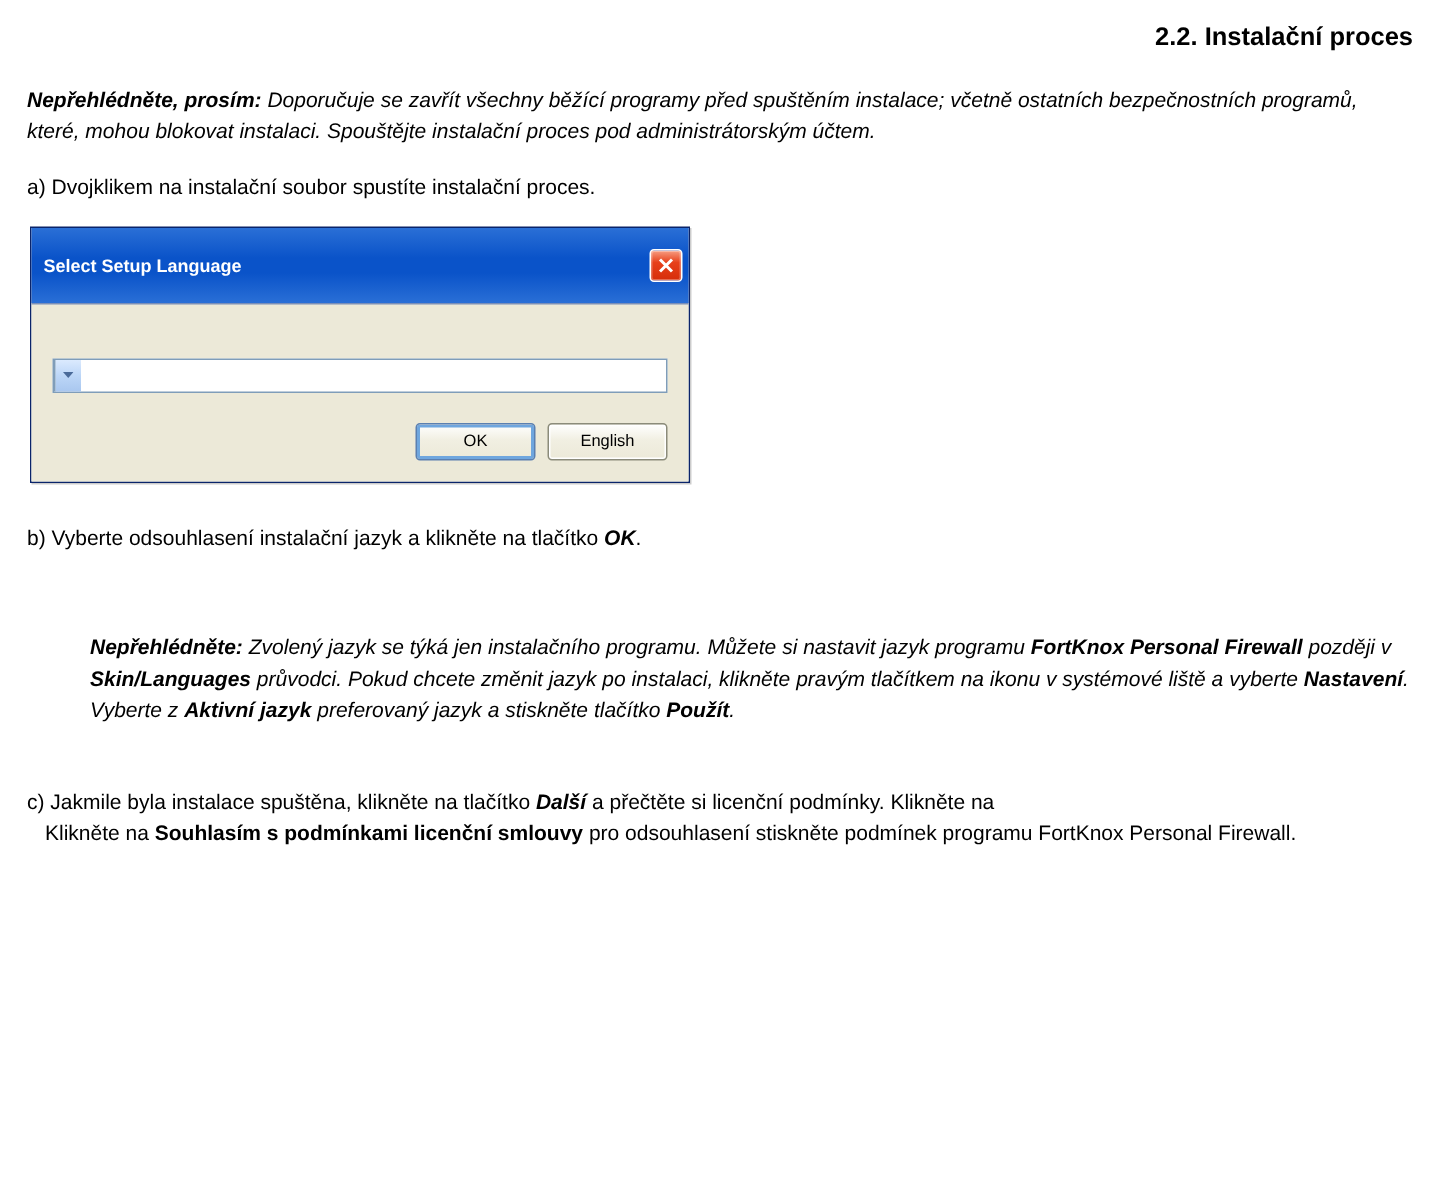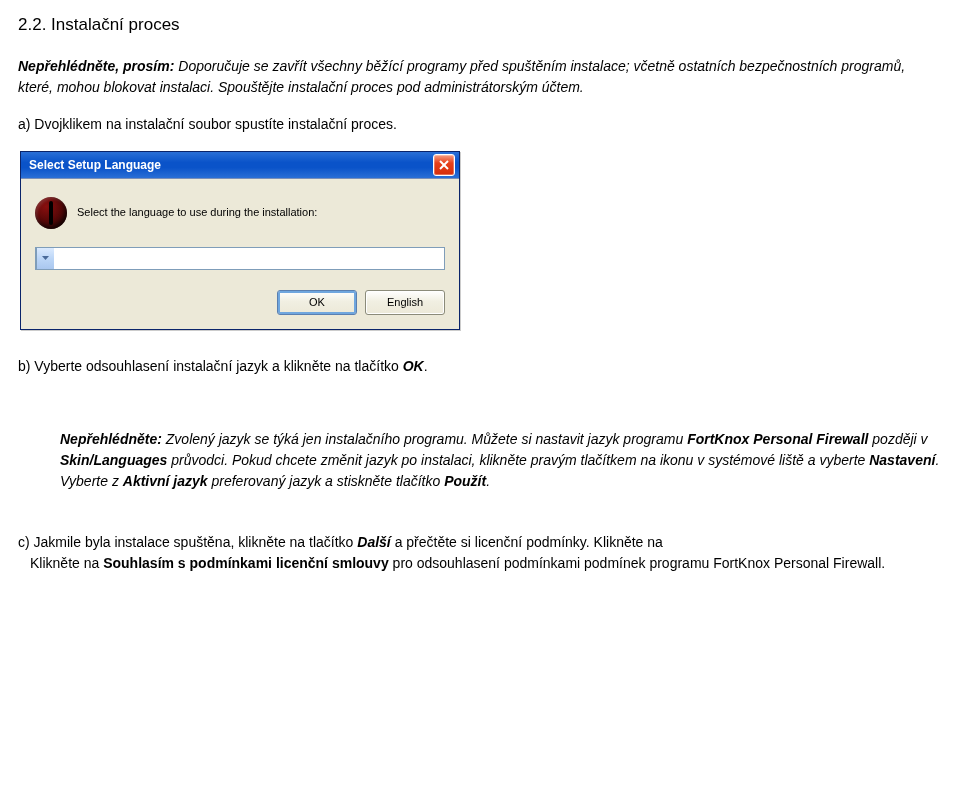--- a/index.html
+++ b/index.html
@@ -8,22 +8,23 @@
     line-height: 1.5;
     color: #000;
     background: #fff;
     margin: 0;
     padding: 12px 18px 18px 18px;
     width: 960px;
     box-sizing: border-box;
   }
   h2 {
     font-size: 17px;
-    font-weight: normal;
+    font-weight: bold;
     margin: 0 0 18px 0;
+    text-align: right;
   }
   p {
     margin: 0 0 16px 0;
   }
   .bold { font-weight: bold; }
   .italic { font-style: italic; }
   .bolditalic { font-weight: bold; font-style: italic; }
 
   
   .winshot {
@@ -32,21 +33,21 @@
     font-family: Tahoma, Verdana, sans-serif;
     font-size: 11px;
     border: 1px solid #0a246a;
     box-shadow: 1px 1px 0 rgba(0,0,0,0.2);
   }
   .titlebar {
     height: 26px;
     background: linear-gradient(to bottom, #2a6fd6 0%, #0a53c9 40%, #0a53c9 60%, #2a6fd6 100%);
     display: flex;
     align-items: center;
-    padding: 0 4px;
+    padding: 12px 4px;
     color: #fff;
   }
   .titlebar .title-text {
     font-weight: bold;
     font-size: 12px;
     margin-left: 4px;
     flex: 1;
   }
   .close-btn {
     width: 20px;
@@ -150,24 +151,20 @@
   <div class="titlebar">
     <span class="title-text">Select Setup Language</span>
     <div class="close-btn">
       <svg width="10" height="10" viewBox="0 0 10 10">
           <line x1="1" y1="1" x2="9" y2="9"></line>
           <line x1="9" y1="1" x2="1" y2="9"></line>
         </svg>
     </div>
   </div>
   <div class="client">
-    <div class="row1">
-      <div class="app-icon"></div>
-      <div class="prompt-text">Select the language to use during the installation:</div>
-    </div>
     <div class="combo">
       <div class="combo-btn">
         <svg width="7" height="4" viewBox="0 0 7 4">
             <polygon points="0,0 7,0 3.5,4"></polygon>
           </svg>
       </div>
     </div>
     <div class="btnrow">
       <div class="xpbtn default">OK</div>
       <div class="xpbtn">English</div>
@@ -180,17 +177,17 @@
 </p>
 
 <br><br>
 
 <p class="note-block">
   <span class="bolditalic">Nepřehlédněte:</span><span class="italic"> Zvolený jazyk se týká jen instalačního programu. Můžete si nastavit jazyk programu </span><span class="bolditalic">FortKnox Personal Firewall</span><span class="italic"> později v </span><span class="bolditalic">Skin/Languages</span><span class="italic"> průvodci. Pokud chcete změnit jazyk po instalaci, klikněte pravým tlačítkem na ikonu v systémové liště a vyberte </span><span class="bolditalic">Nastavení</span><span class="italic">. Vyberte z </span><span class="bolditalic">Aktivní jazyk</span><span class="italic"> preferovaný jazyk a stiskněte tlačítko </span><span class="bolditalic">Použít</span><span class="italic">.</span>
 </p>
 
 <p>
   <span>c) Jakmile byla instalace spuštěna, klikněte na tlačítko </span><span class="bolditalic">Další</span><span> a přečtěte si licenční podmínky. Klikněte na </span><br>
-  <span class="indent-c">Klikněte na </span><span class="bold">Souhlasím s podmínkami licenční smlouvy</span><span> pro odsouhlasení podmínkami podmínek programu FortKnox Personal Firewall.</span>
+  <span class="indent-c">Klikněte na </span><span class="bold">Souhlasím s podmínkami licenční smlouvy</span><span> pro odsouhlasení stiskněte podmínek programu FortKnox Personal Firewall.</span>
 </p>
 
 
 
 
 </body></html>

